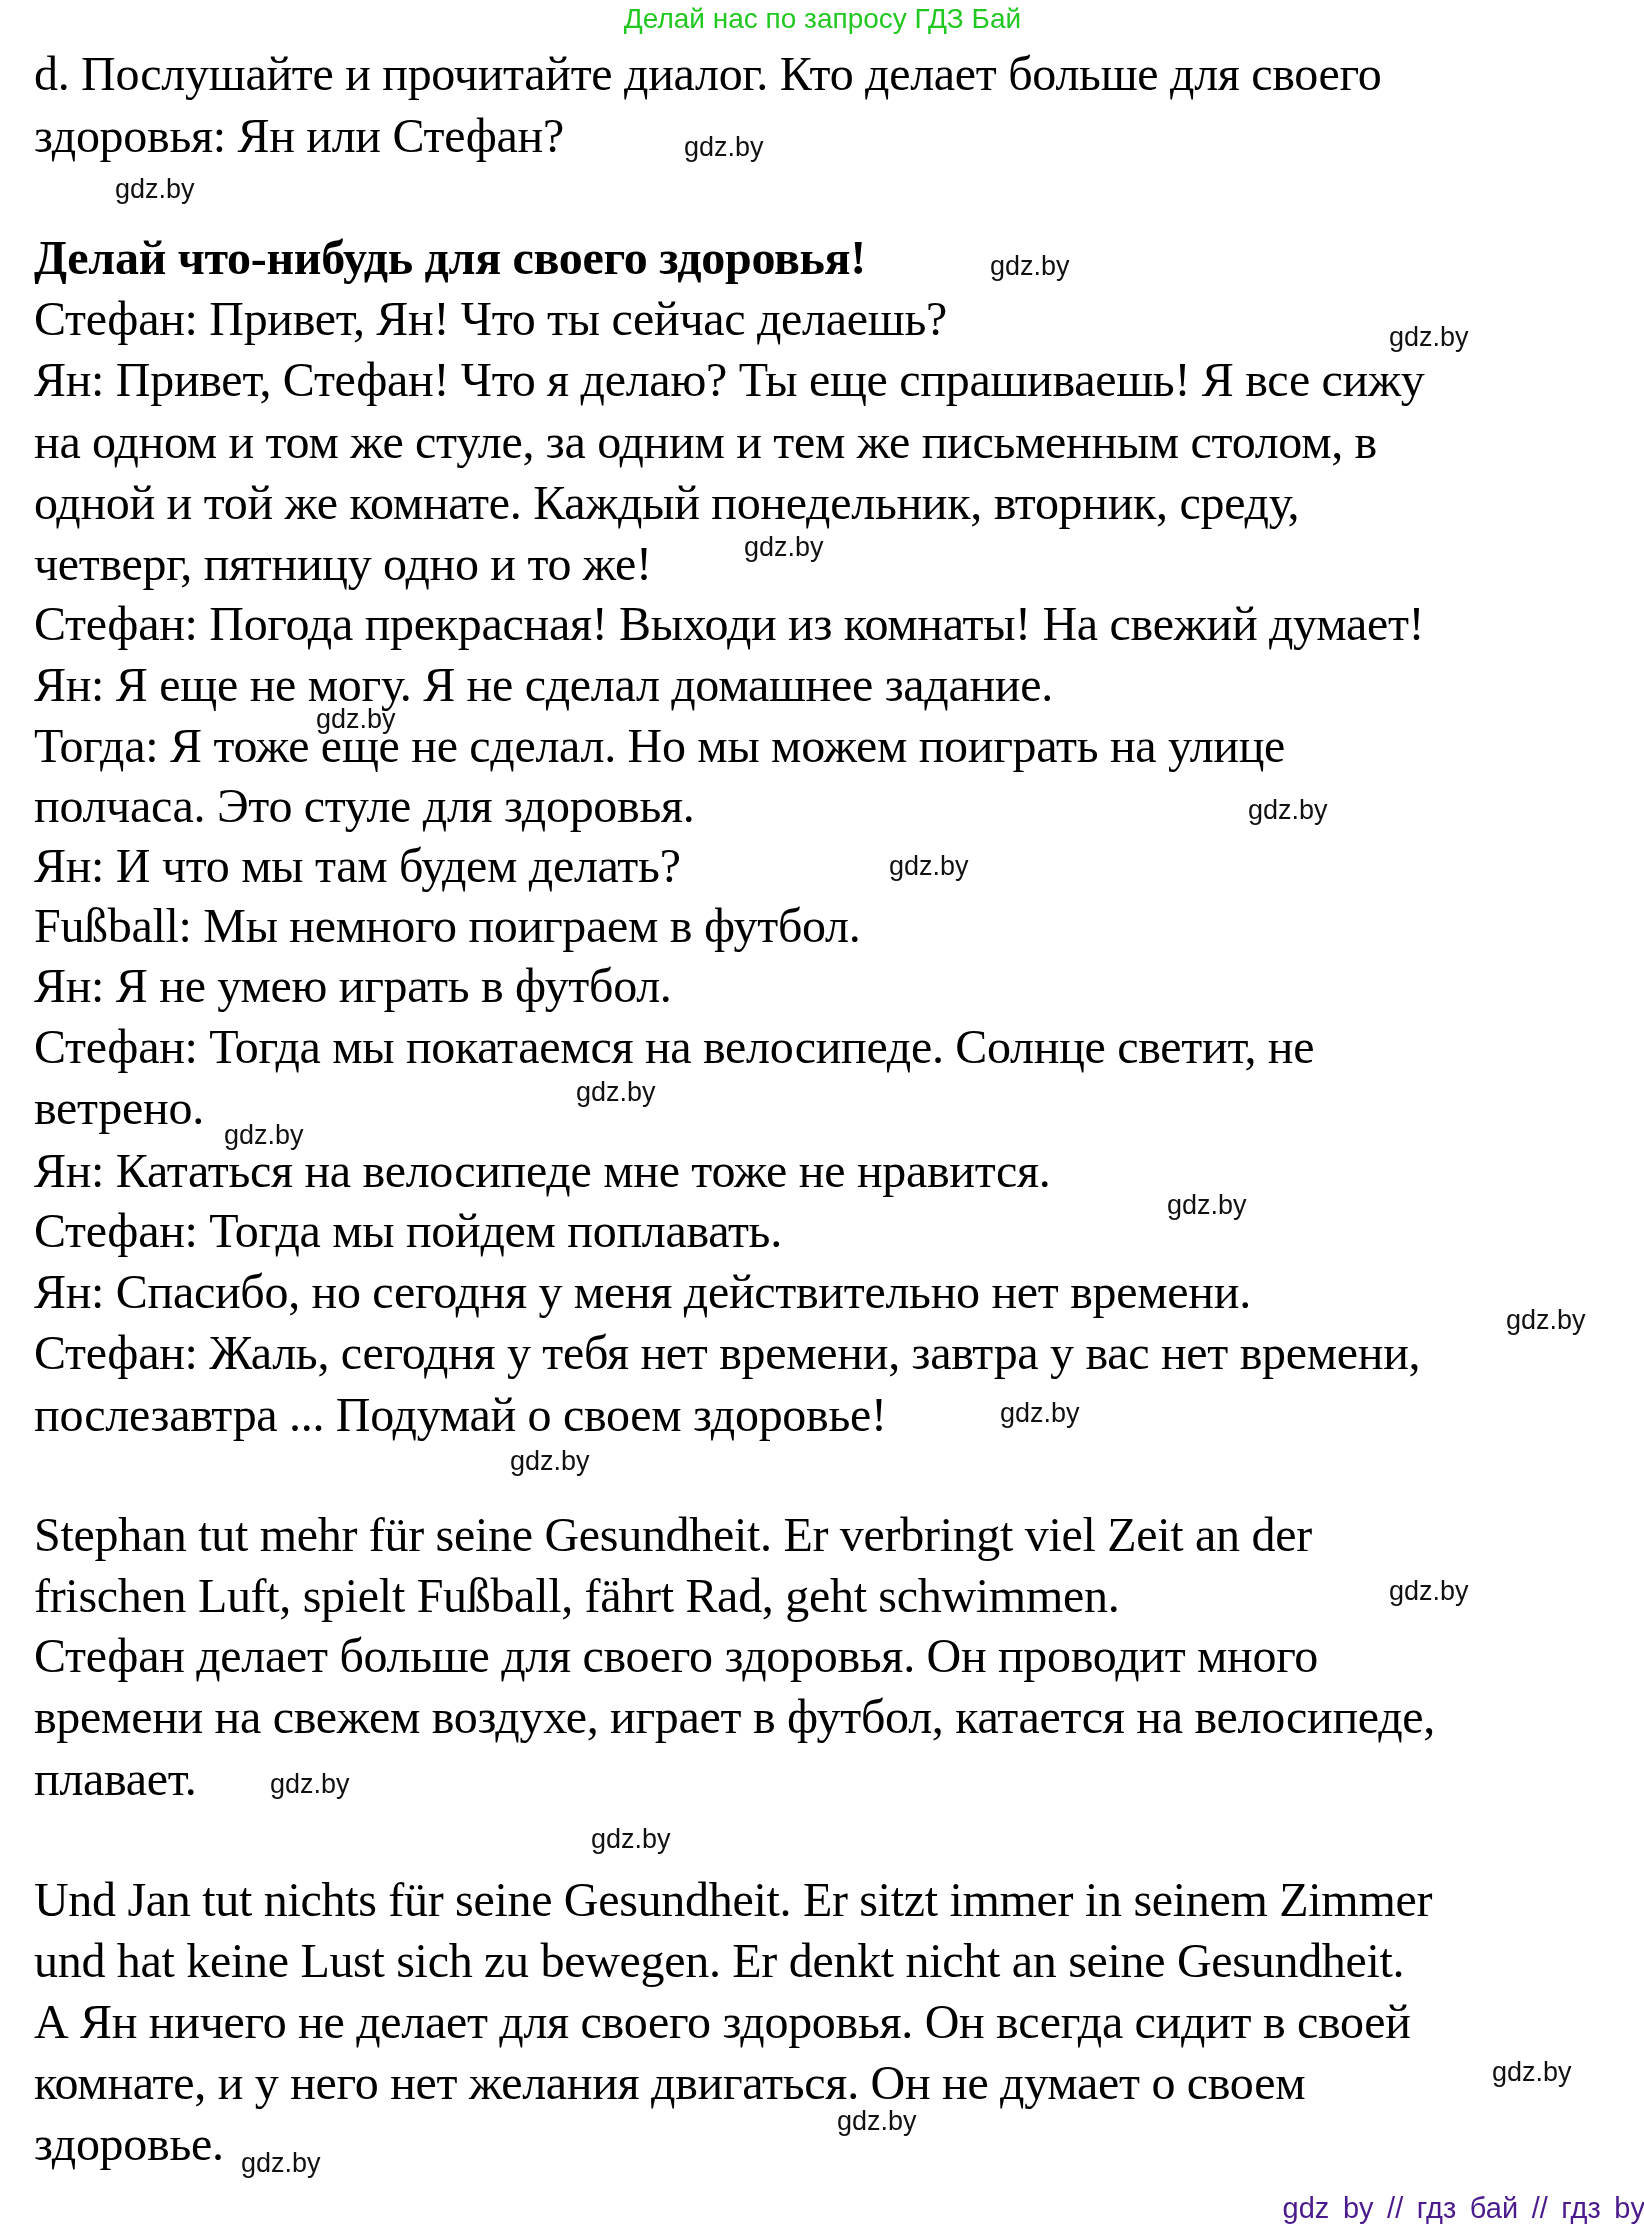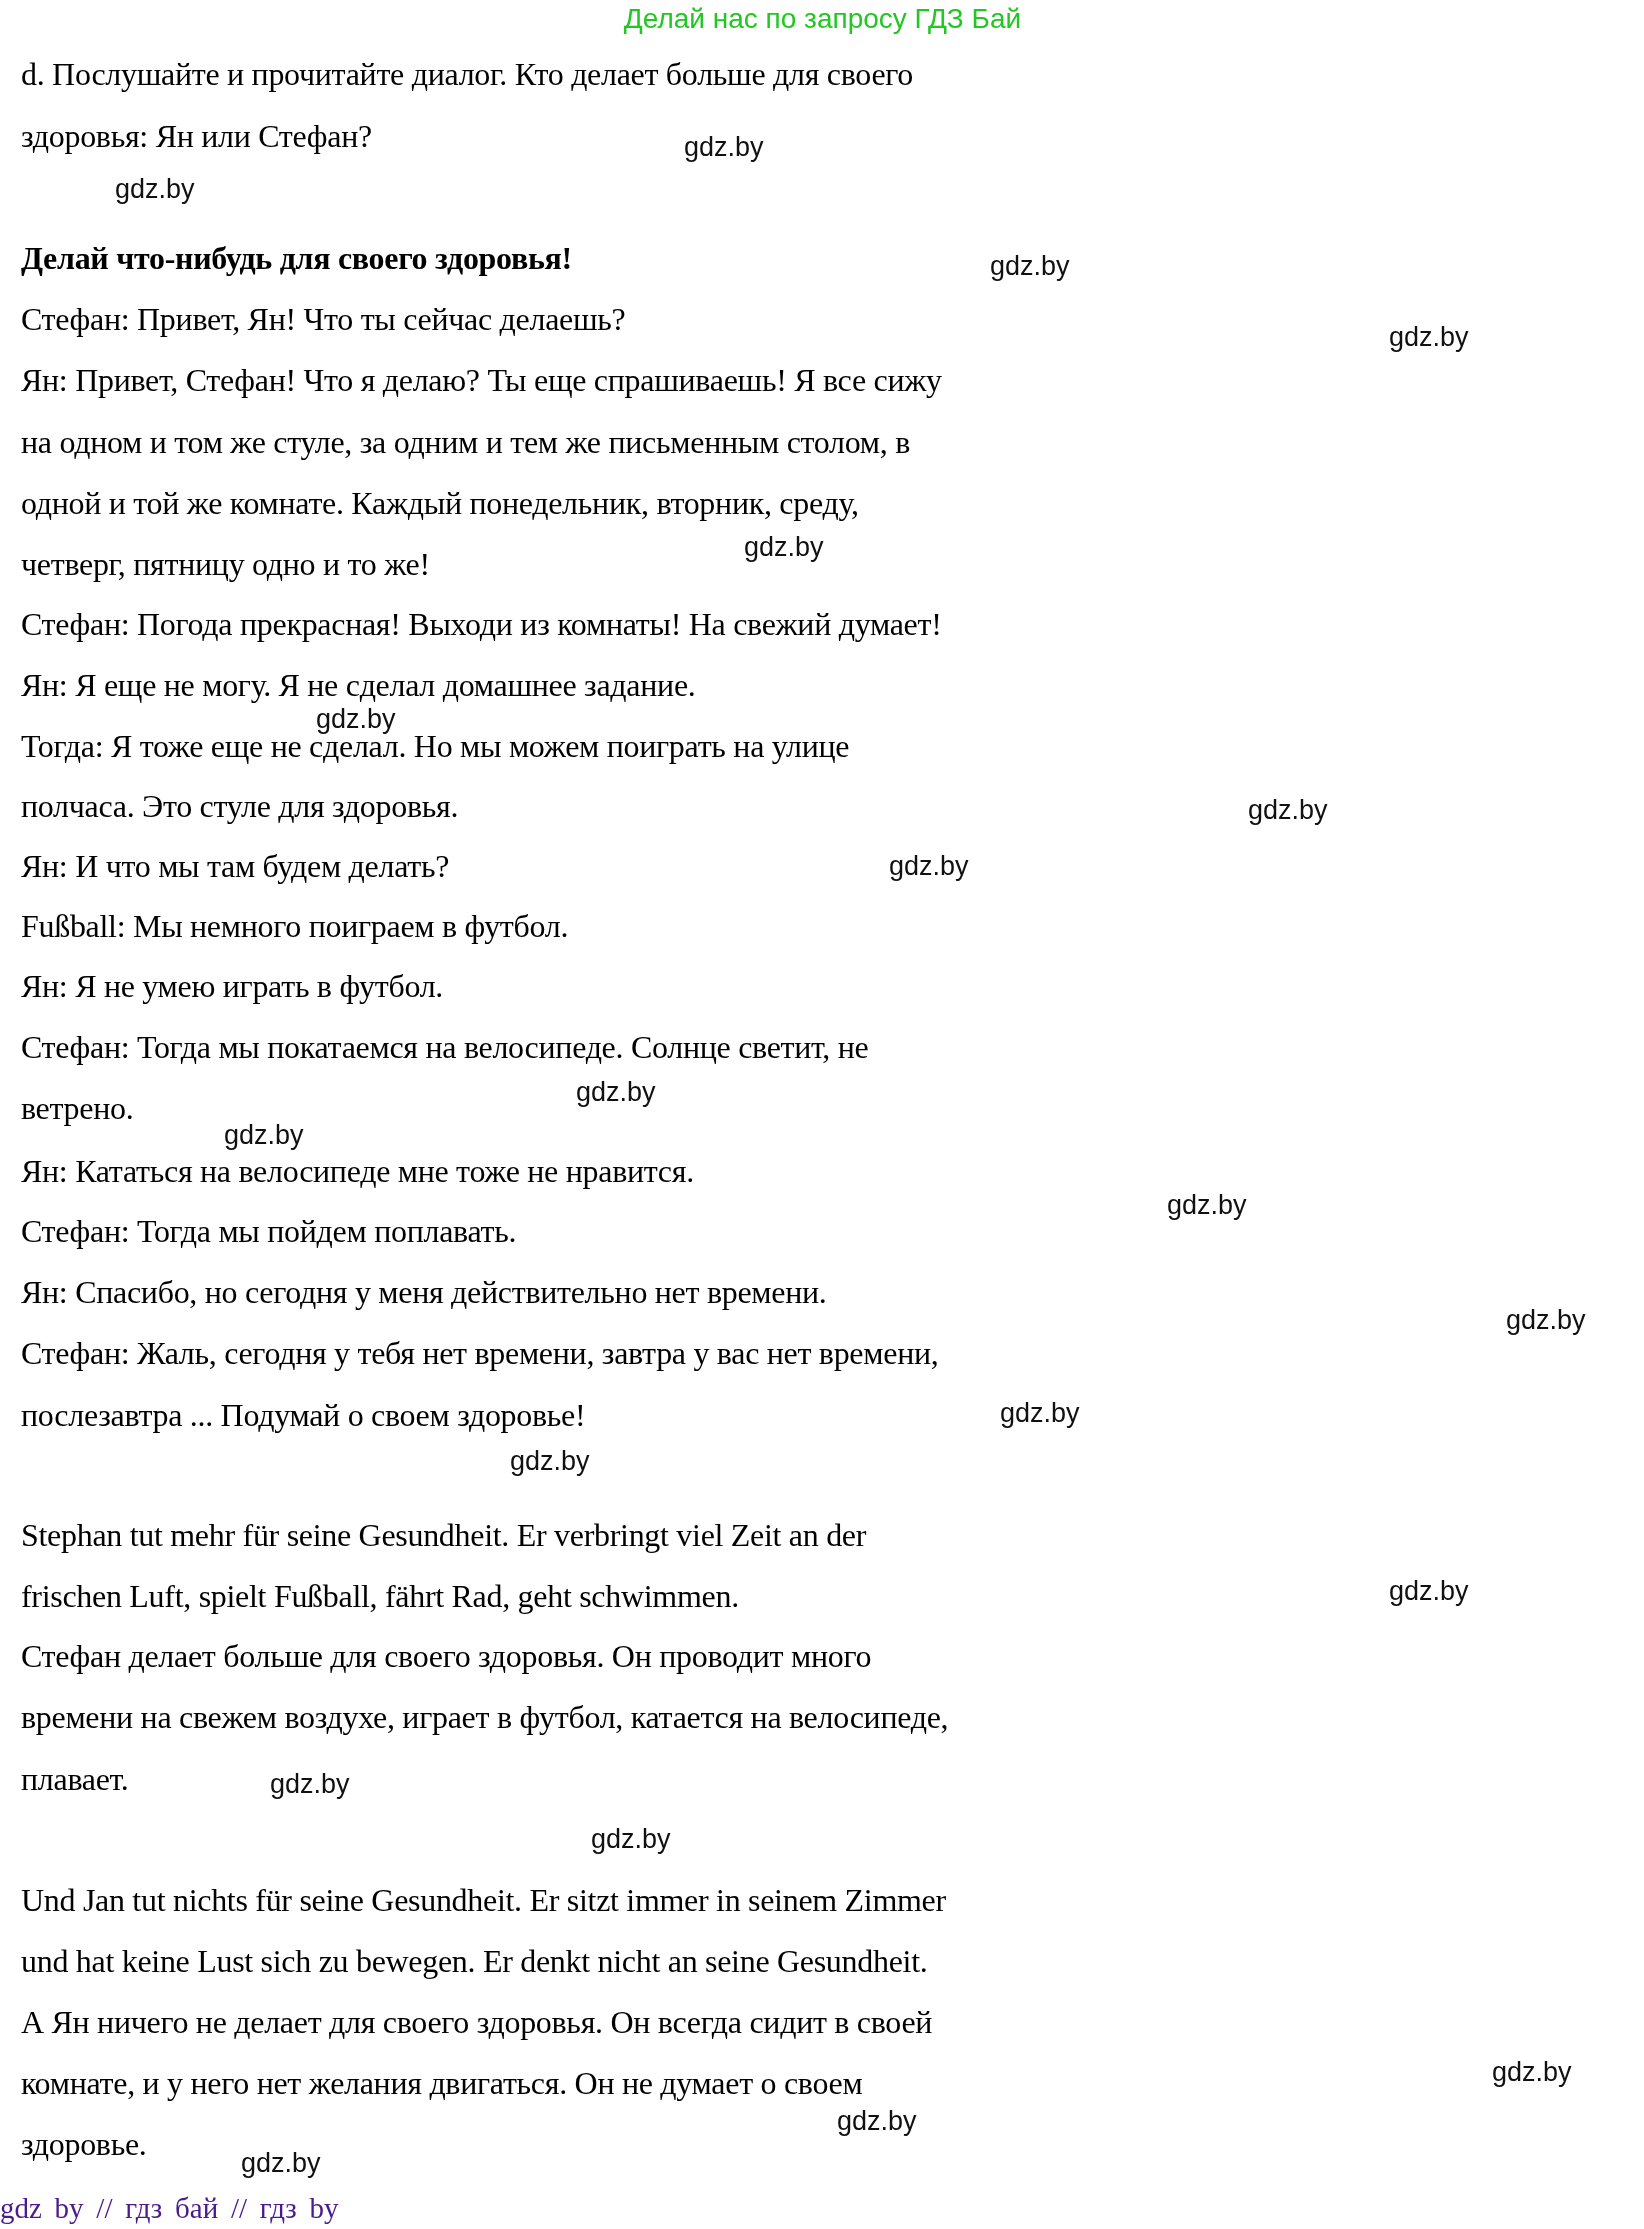--- a/index.html
+++ b/index.html
@@ -1,25 +1,25 @@
 <!DOCTYPE html>
 <html style="font-size:14.5px"><head>
 <meta charset="utf-8">
 <style>
   html, body { margin:0; padding:0; background:#ffffff; }
   body { width:1645px; height:2229px; position:relative; overflow:hidden; }
   .hdr { position:absolute; left:0; width:1645px; top:1.8px; text-align:center;
          font-family:"Liberation Sans", sans-serif; font-size:28px; color:#22c722; line-height:33px; }
-  .ln { position:absolute; left:21px; font-family:"Liberation Serif", serif; font-size:32px;
+  .ln { position:absolute; left:34px; font-family:"Liberation Serif", serif; font-size:48px;
         color:#000; white-space:nowrap; line-height:60px; letter-spacing:-0.3px; }
   .ln.b { font-weight:bold; }
   .wm { position:absolute; font-family:"Liberation Sans", sans-serif; font-size:27px; color:#111;
         white-space:nowrap; line-height:29px; }
-  .ftr { position:absolute; left:0; width:1645px; top:2191px; text-align:left;
-         font-family:Liberation Serif, serif; font-size:29px; color:#4b1a8c; line-height:35px; word-spacing:5.5px; }
+  .ftr { position:absolute; left:0; width:1645px; top:2191px; text-align:right;
+         font-family:Liberation Sans, sans-serif; font-size:29px; color:#4b1a8c; line-height:35px; word-spacing:5.5px; }
 </style>
 </head>
 <body>
 
 <div class="hdr">Делай нас по запросу ГДЗ Бай</div>
 
 <div class="ln" style="top:44px">d. Послушайте и прочитайте диалог. Кто делает больше для своего</div>
 <div class="ln" style="top:106px">здоровья: Ян или Стефан?</div>
 
 <div class="ln b" style="top:228px">Делай что-нибудь для своего здоровья!</div>

